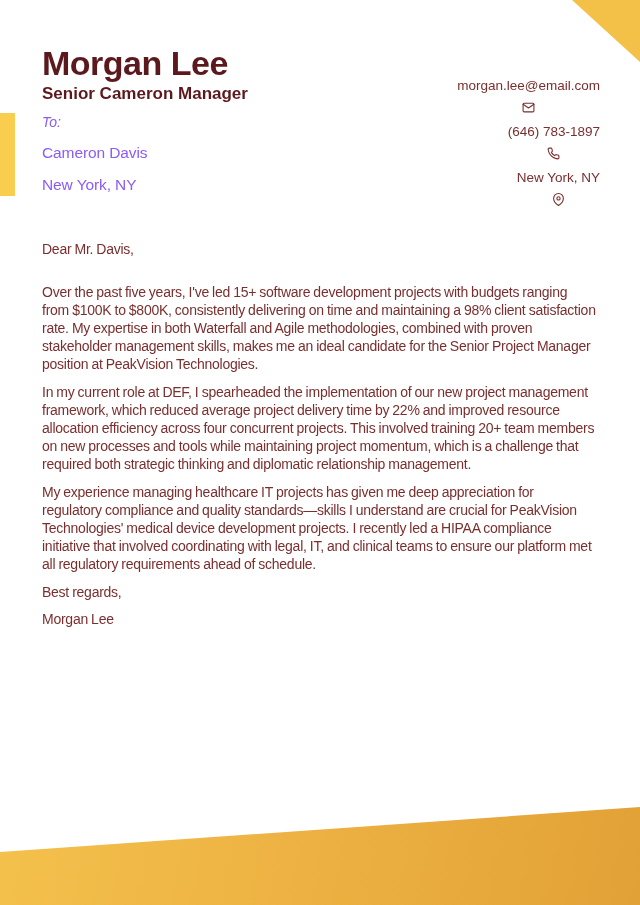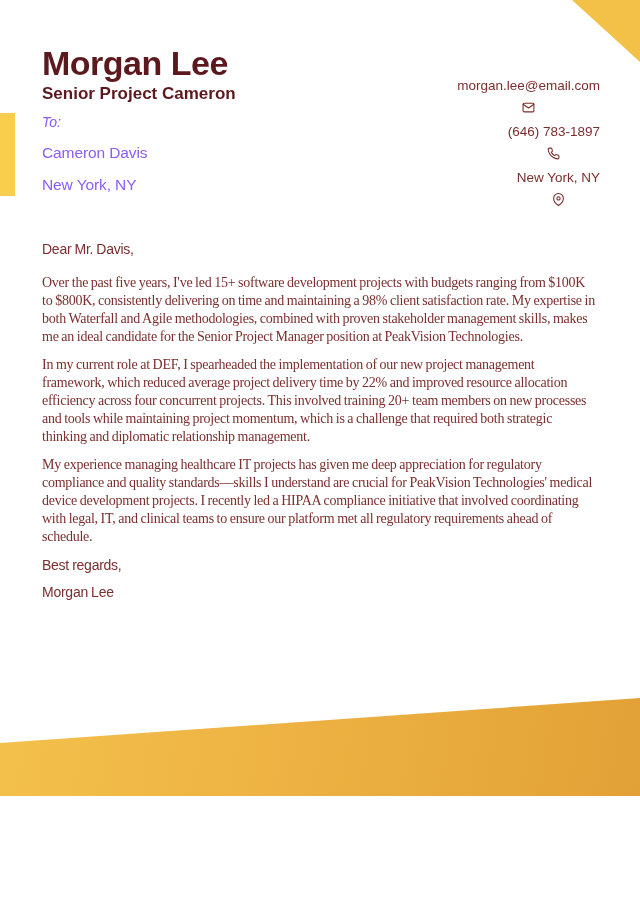--- a/index.html
+++ b/index.html
@@ -1,19 +1,19 @@
 <!DOCTYPE html>
 <html><head>
 <meta charset="utf-8">
 <style>
   html, body { margin: 0; padding: 0; background: #ffffff; }
   .page {
     position: relative;
     width: 640px;
-    height: 796px;
+    height: 905px;
     background: #ffffff;
     overflow: hidden;
     font-family: "Liberation Sans", sans-serif;
   }
 
   
   .deco-left-bar {
     position: absolute;
     left: 0; top: 113px;
     width: 15px; height: 83px;
@@ -99,38 +99,38 @@
   .letter {
     position: absolute;
     left: 42px; top: 240px;
     width: 562px;
     color: #7B2E2E;
     font-size: 14px;
     line-height: 18px;
     letter-spacing: -0.25px;
     word-spacing: -0.5px;
   }
-  .greeting { margin: 0 0 16px 0; }
-  .letter p.para { margin: 0 8px 10px 0; font-family: Liberation Serif, serif; }
+  .greeting { margin: 0 0 25px 0; }
+  .letter p.para { margin: 0 8px 10px 0; }
   .closing { margin: 8px 0 0 0; }
   .signature { margin: 9px 0 0 0; }
 </style>
 </head>
 <body>
 
 <div class="page">
 
   <div class="deco-left-bar"></div>
   <div class="deco-corner"></div>
   <div class="deco-footer"></div>
 
   <header class="header">
     <div>
       <h1 class="applicant-name">Morgan Lee</h1>
-      <h2 class="applicant-title">Senior Project Cameron</h2>
+      <h2 class="applicant-title">Senior Cameron Manager</h2>
     </div>
     <div class="contact">
       <div class="contact-row">
         <span>morgan.lee@email.com</span>
         <span>
           <svg viewBox="0 0 24 24" fill="none" stroke="currentColor" stroke-width="2" stroke-linecap="round" stroke-linejoin="round">
               <rect x="2" y="4" width="20" height="16" rx="2"></rect>
               <path d="M22 6l-10 7L2 6"></path>
             </svg>
         </span>

